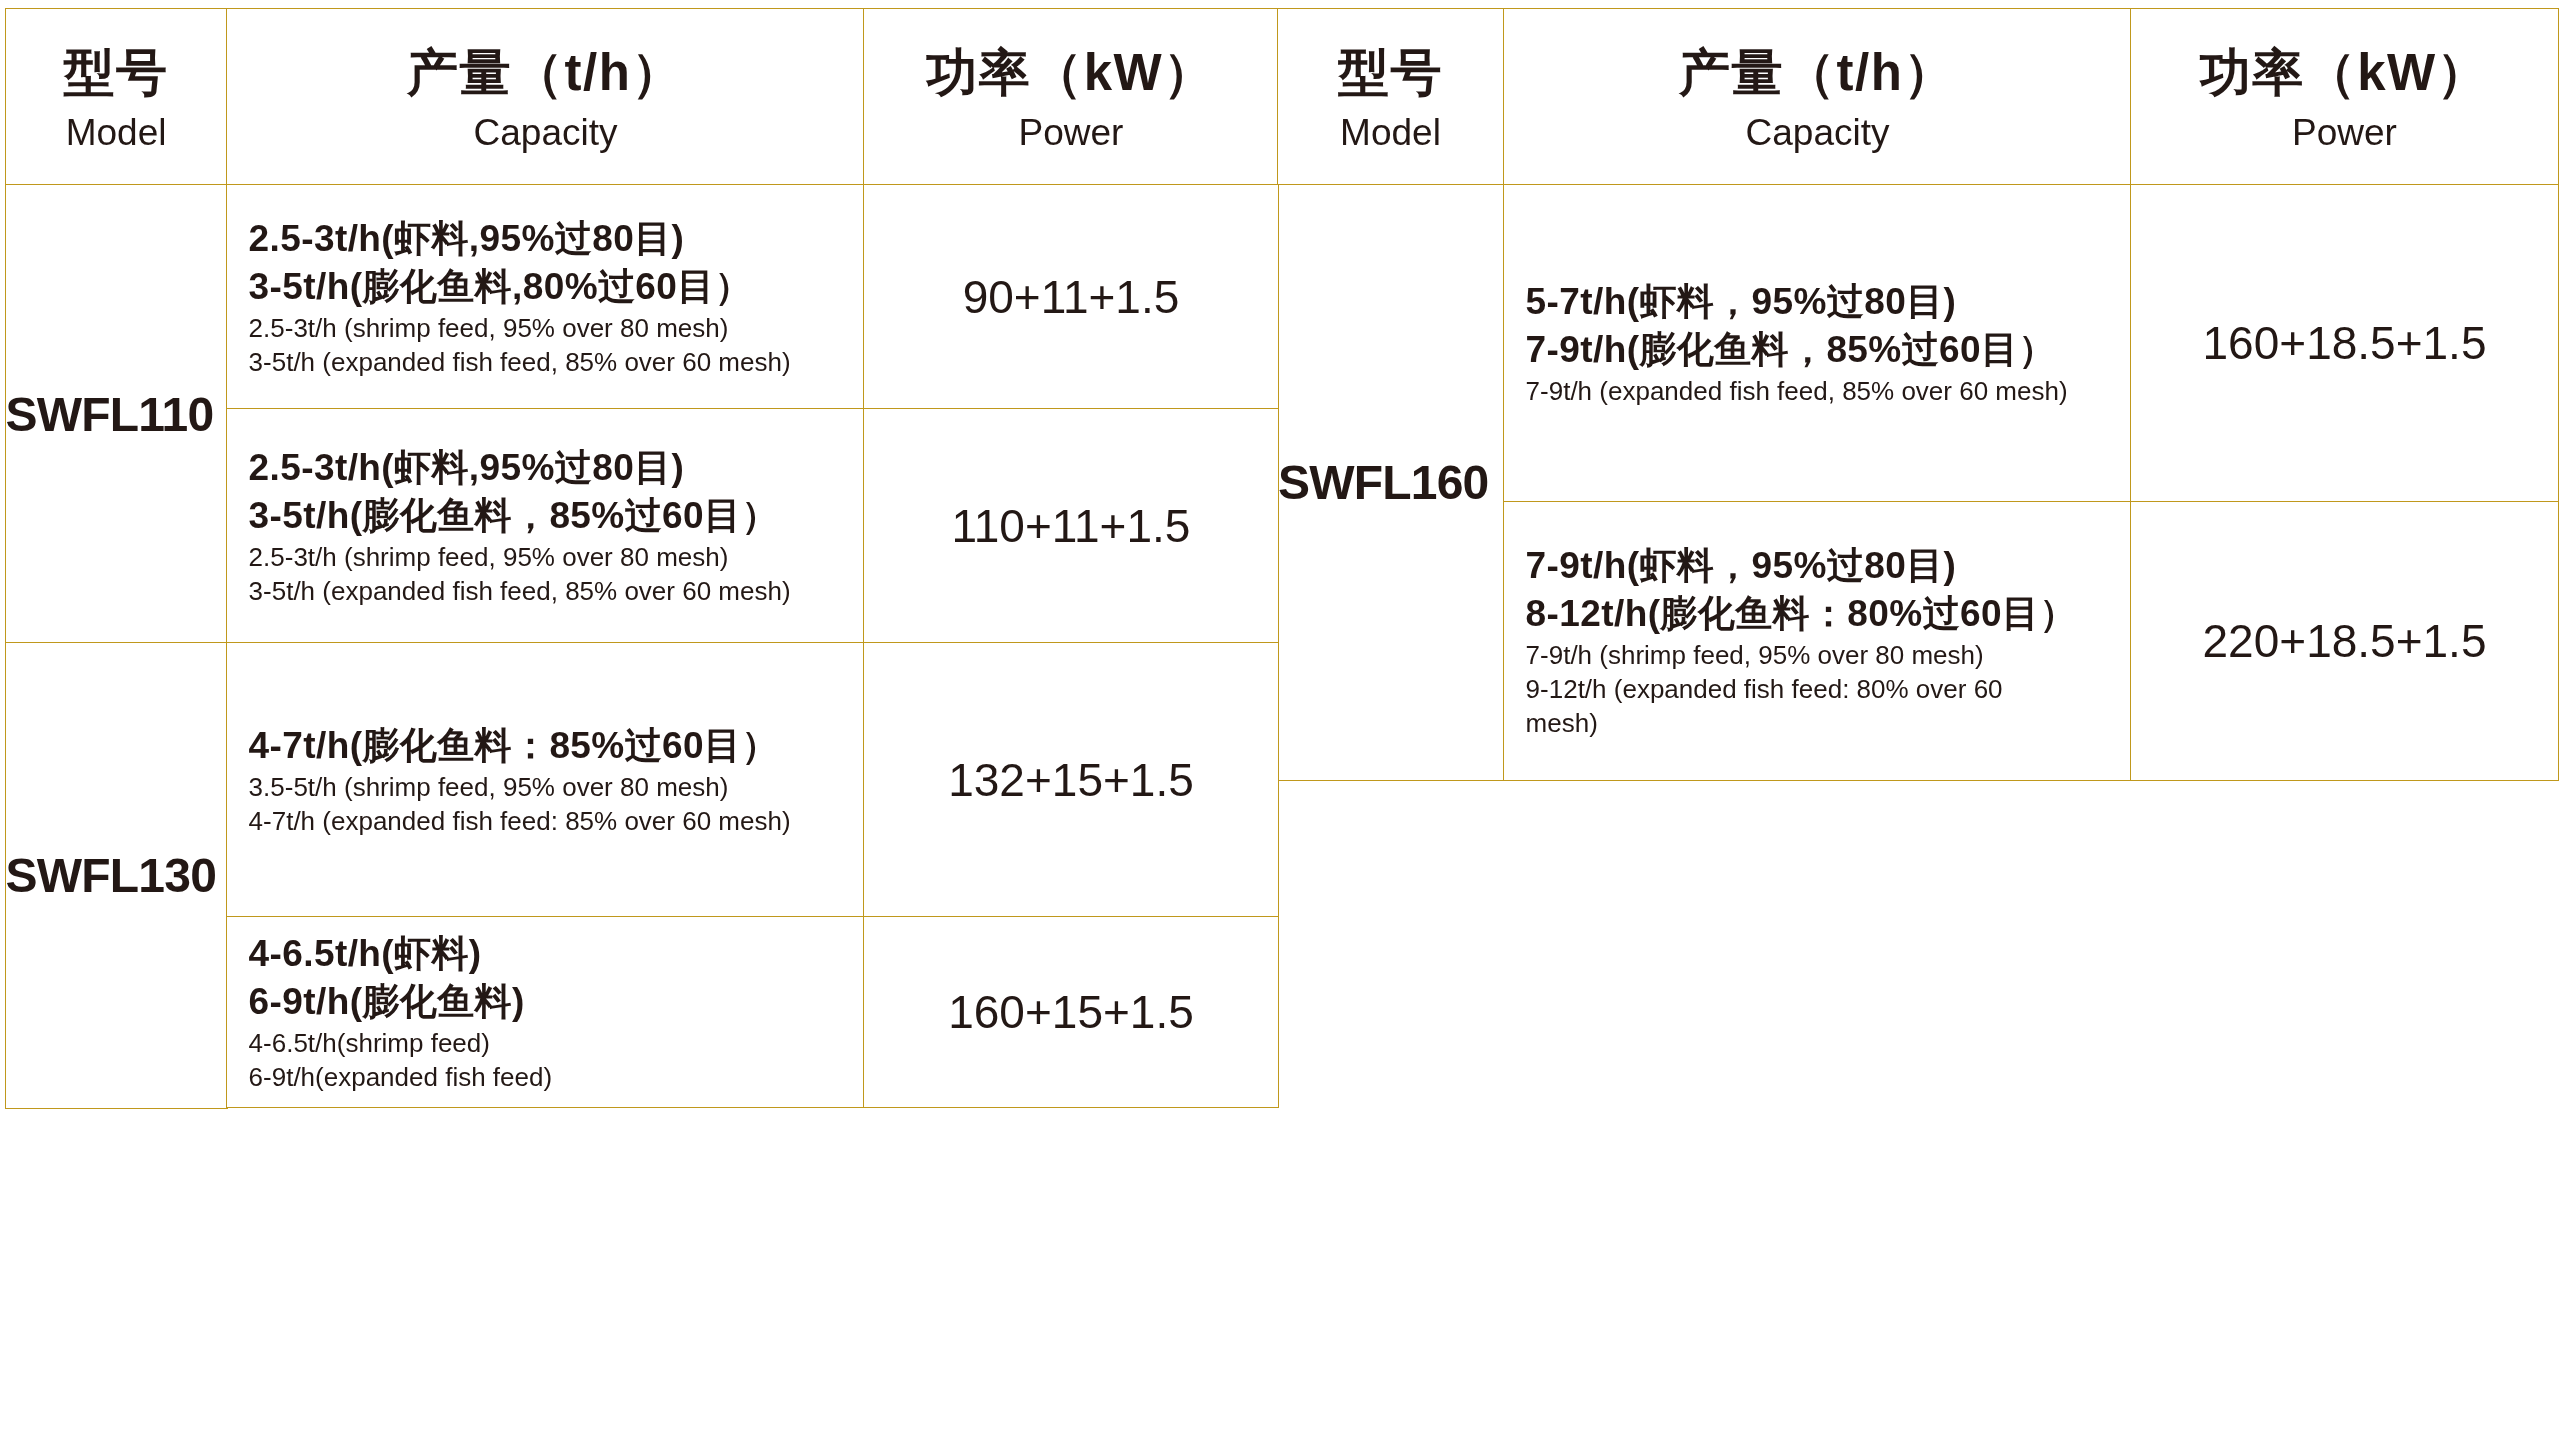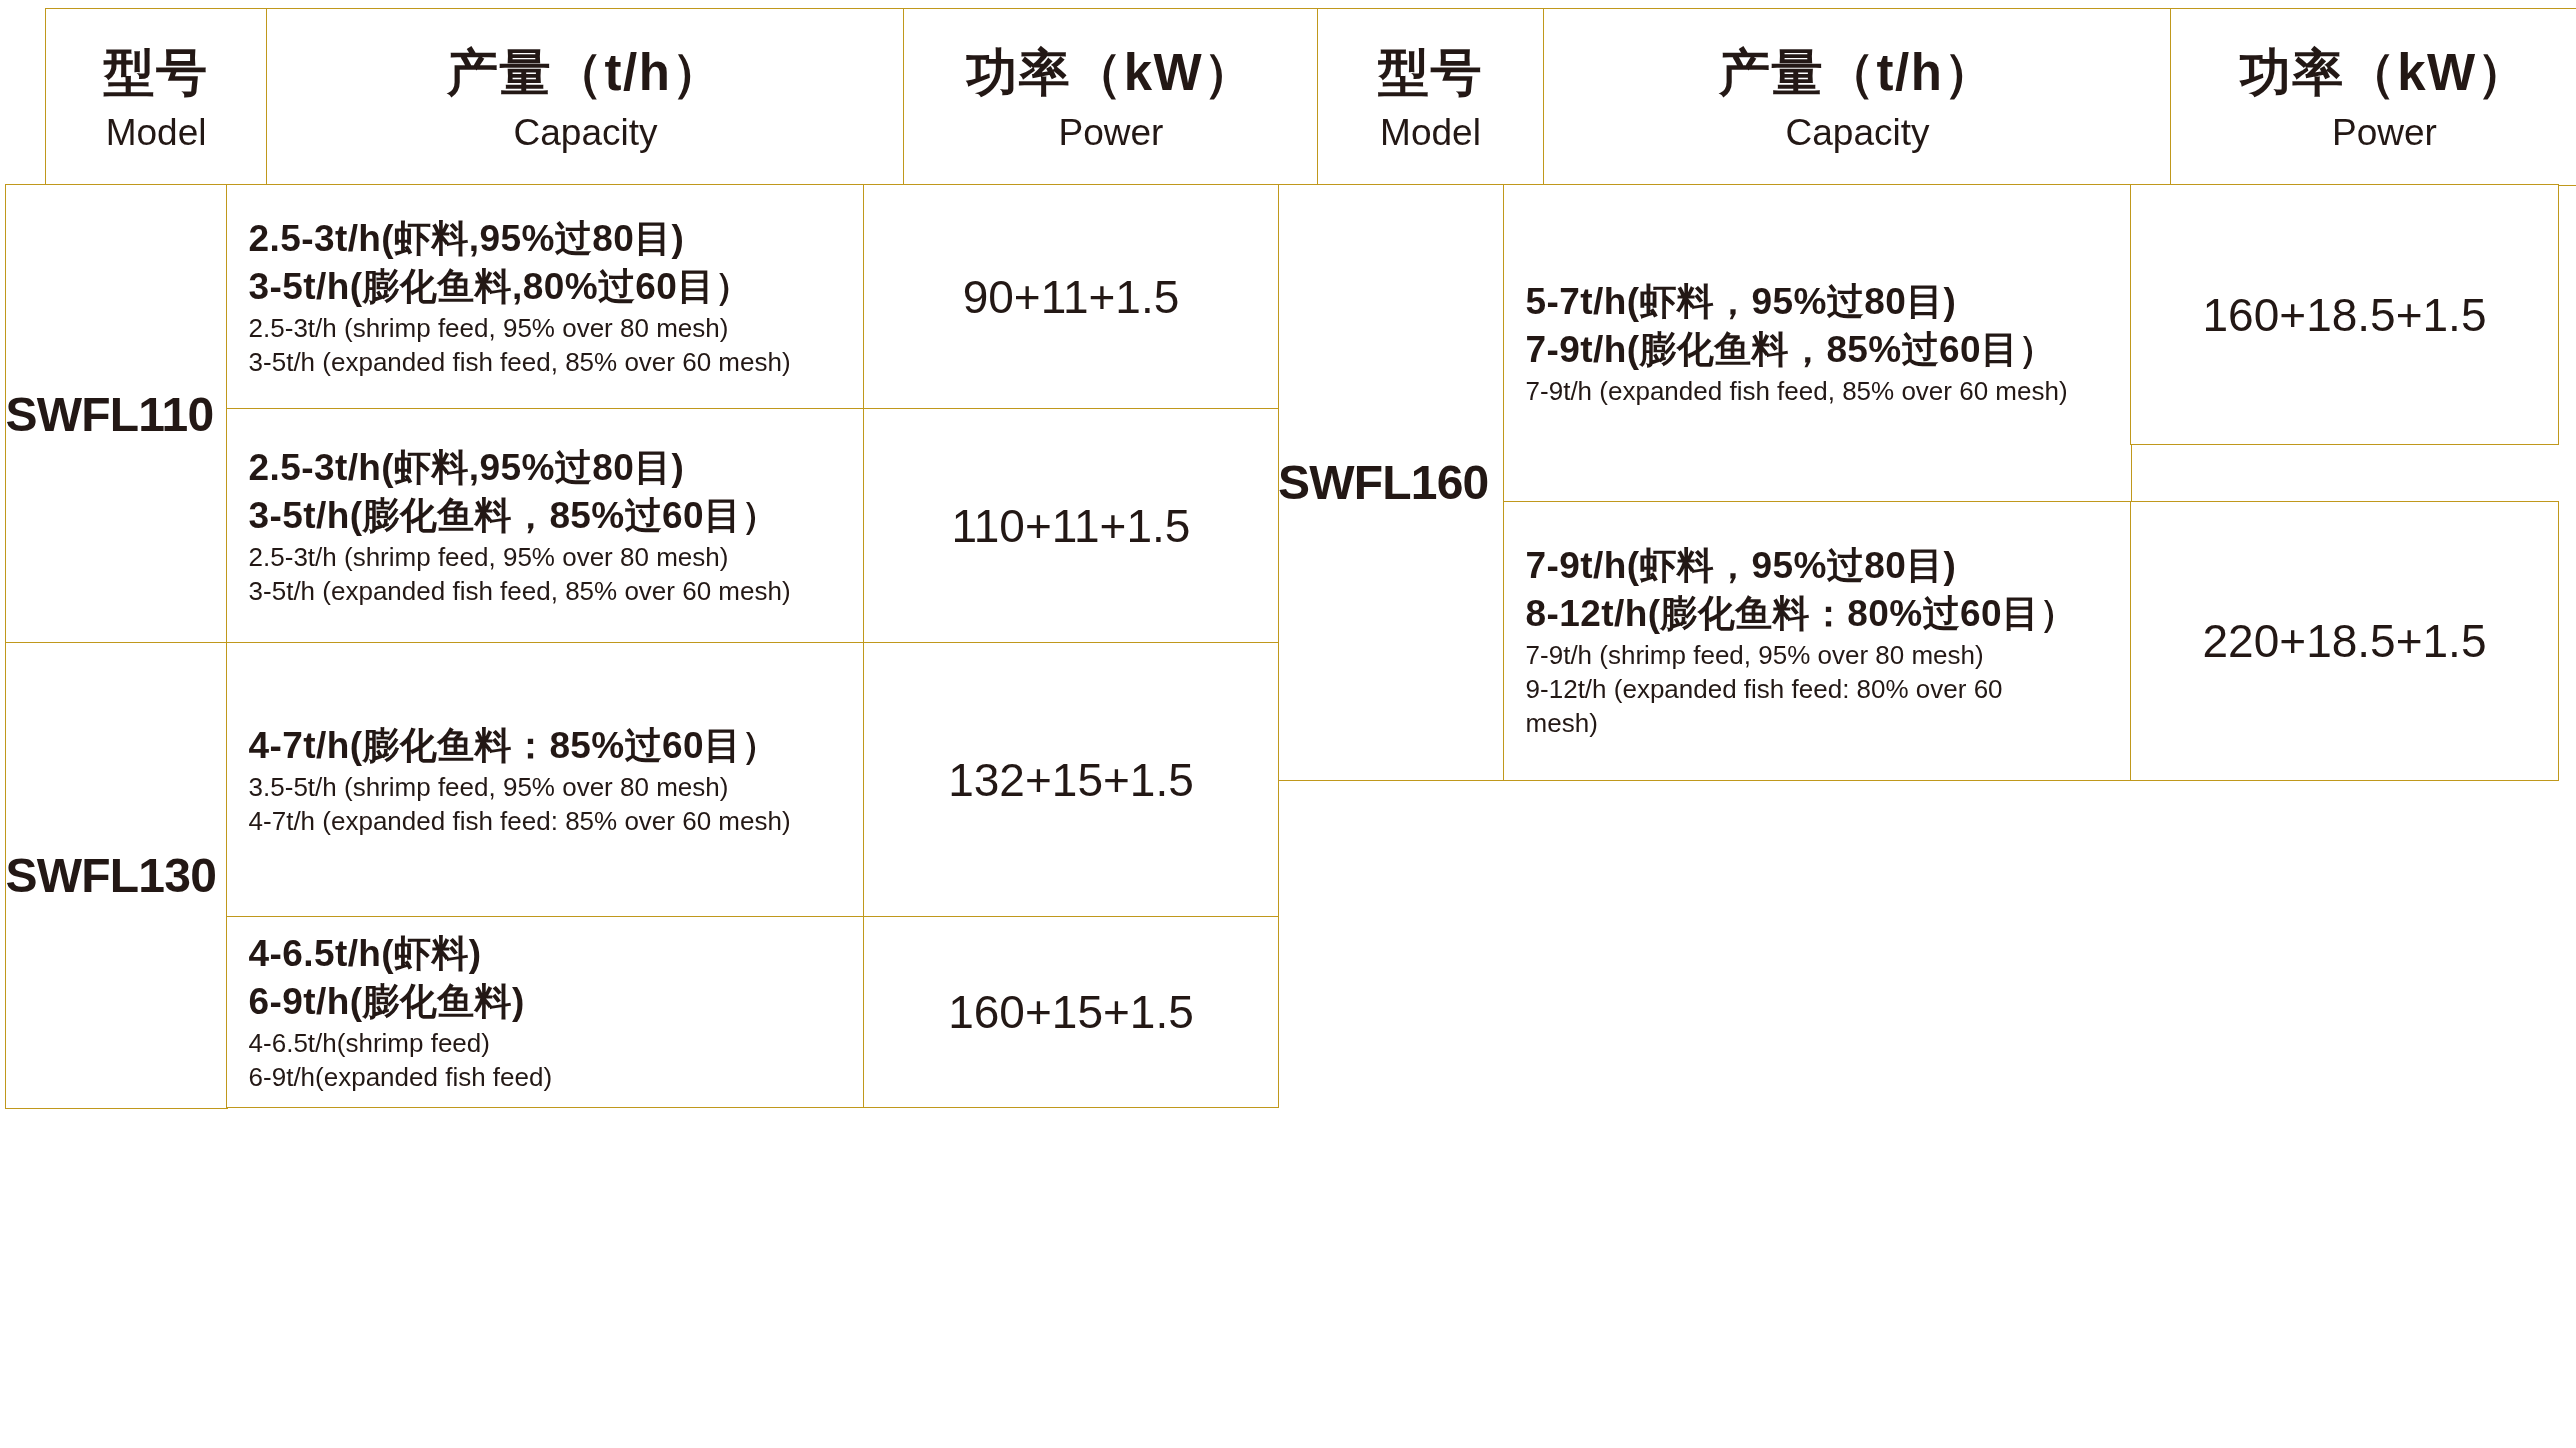--- a/index.html
+++ b/index.html
@@ -14,21 +14,21 @@
     font-family:"Liberation Sans","DejaVu Sans",sans-serif;
     color:var(--text-color);
   }
   .cell{
     position:absolute;
     border:1.5px solid var(--border-color);
     background:var(--bg-color);
     display:flex;flex-direction:column;justify-content:center;
   }
   
-  .hdr{align-items:center;text-align:center;margin-left:40px;}
+  .hdr{align-items:center;text-align:center;}
   .hdr .hcn{font-size:51px;font-weight:700;letter-spacing:1.5px;line-height:71px;}
   .hdr .hen{font-size:37px;font-weight:500;line-height:49px;}
   
   .model{align-items:flex-start;}
   .model .mcode{font-size:48px;font-weight:600;letter-spacing:-0.8px;white-space:nowrap;}
   
   .cap{align-items:flex-start;padding:7.7px 54px 7.7px 21.6px;text-align:left;}
   .cap .cn{font-size:37px;font-weight:600;line-height:48px;letter-spacing:0.4px;}
   .cap .en{font-size:26px;font-weight:500;line-height:34px;}
   
@@ -115,19 +115,19 @@
   <div class="cn">7-9t/h(膨化鱼料，85%过60目）</div>
   <div class="en">7-9t/h (expanded fish feed, 85% over 60 mesh)</div>
 </div>
 <div class="cell cap" style="left:1503px;top:501px;width:629px;height:280px">
   <div class="cn">7-9t/h(虾料，95%过80目)</div>
   <div class="cn">8-12t/h(膨化鱼料：80%过60目）</div>
   <div class="en">7-9t/h (shrimp feed, 95% over 80 mesh)</div>
   <div class="en">9-12t/h (expanded fish feed: 80% over 60 mesh)</div>
 </div>
 
-<div class="cell pow" style="left:2130px;top:184px;width:429px;height:261px">
+<div class="cell pow" style="left:2130px;top:184px;width:429px;height:318px">
   <div class="pval">160+18.5+1.5</div>
 </div>
 <div class="cell pow" style="left:2130px;top:501px;width:429px;height:280px">
   <div class="pval">220+18.5+1.5</div>
 </div>
 
 
 </body></html>

